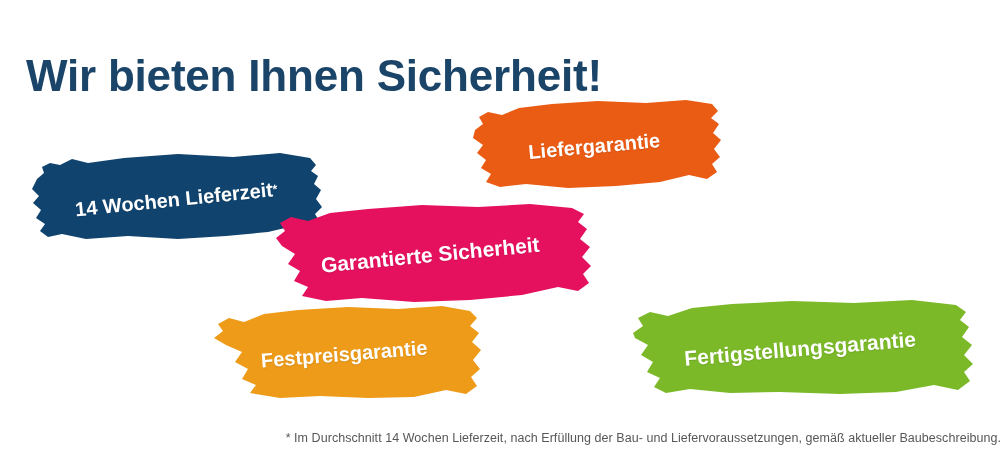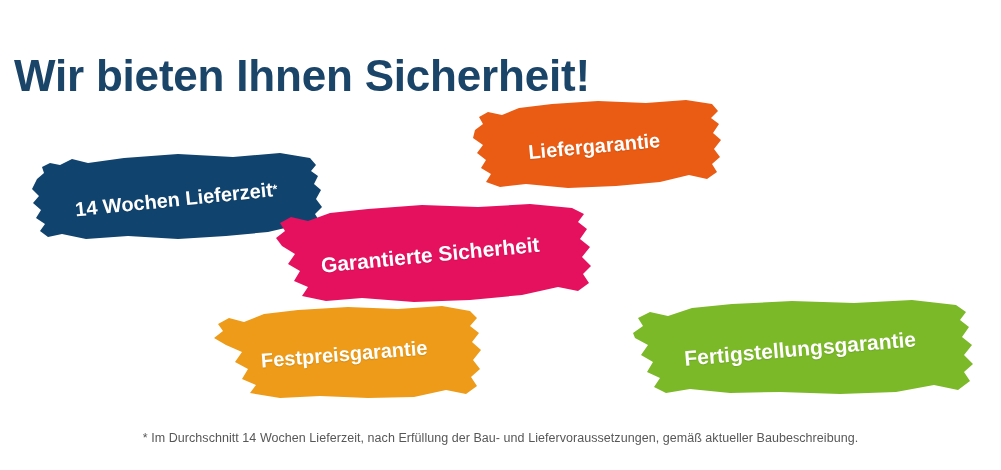--- a/index.html
+++ b/index.html
@@ -12,21 +12,21 @@
     height: 470px;
     position: relative;
     overflow: hidden;
     font-family: "Liberation Sans", sans-serif;
     -webkit-font-smoothing: antialiased;
   }
 
   
   #page-title {
     position: absolute;
-    left: 14px;
+    left: 26px;
     top: 23px;
     font-size: 44px;
     font-weight: 700;
     letter-spacing: -0.2px;
     color: #1b4469;
     white-space: nowrap;
     line-height: 1.1;
   }
 
   
@@ -81,21 +81,21 @@
     vertical-align: super;
     line-height: 0;
   }
 
   
   #footnote {
     position: absolute;
     left: 0;
     top: 418px;
     width: 1001px;
-    text-align: center;
+    text-align: right;
     font-size: 12.5px;
     color: #575757;
     letter-spacing: 0.05px;
   }
 </style>
 </head>
 <body>
 
 <h1 id="page-title" style="color: rgb(27, 68, 105);">Wir bieten Ihnen Sicherheit!</h1>
 

